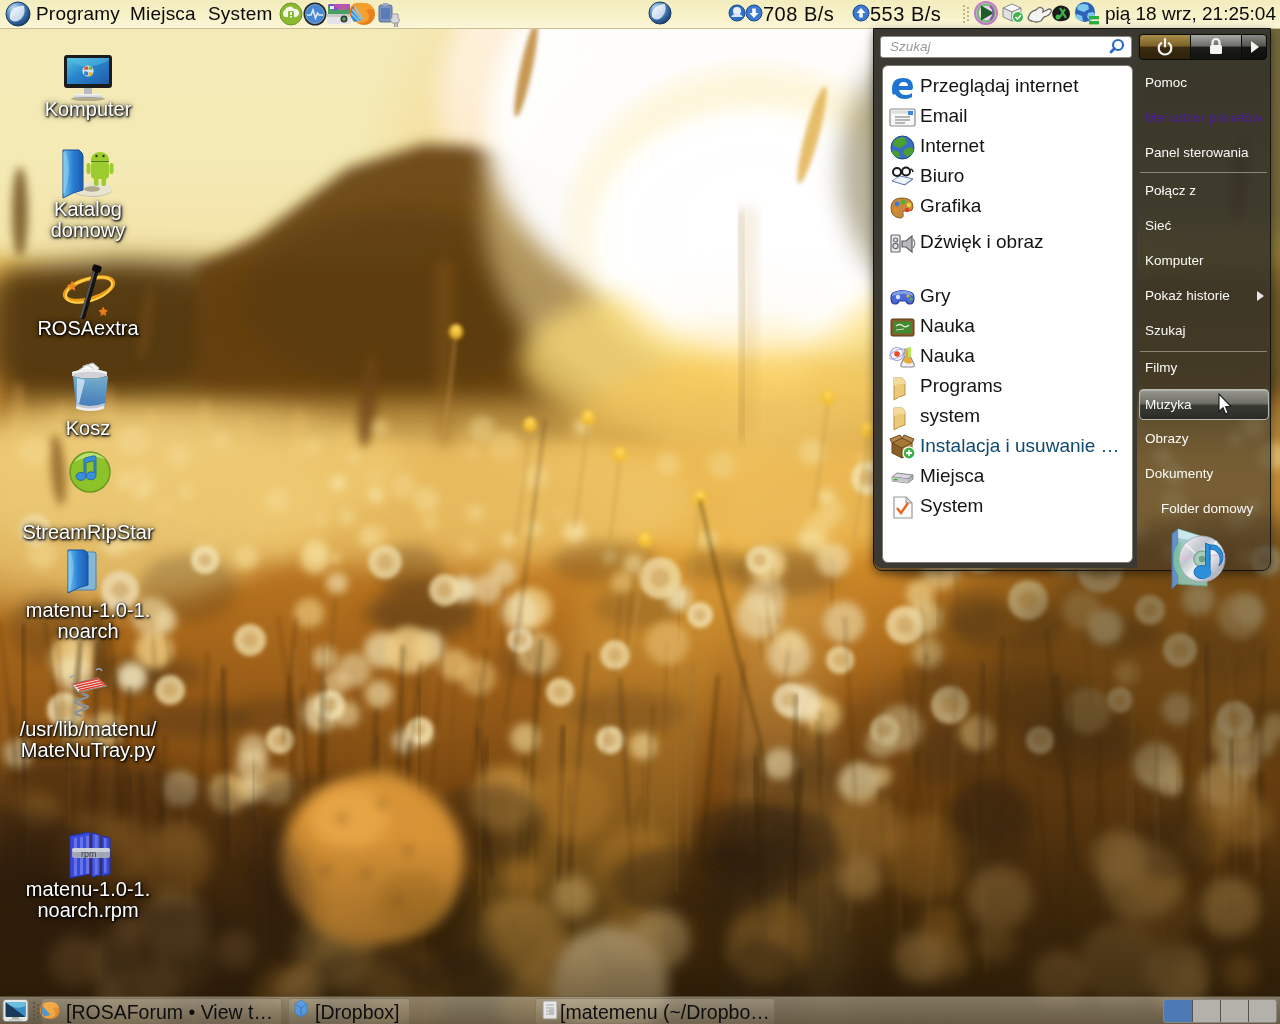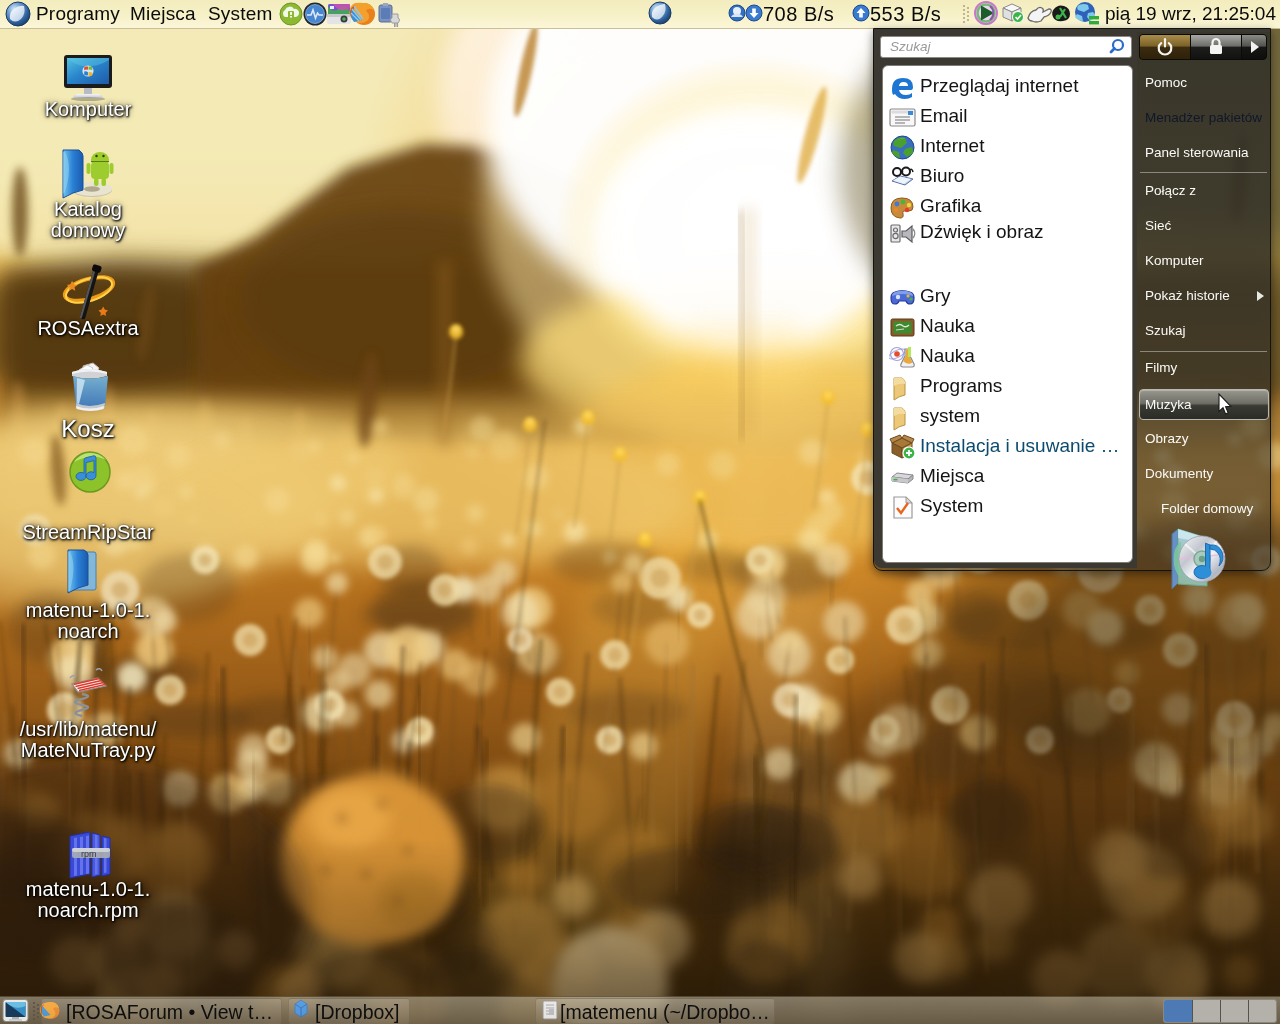--- a/index.html
+++ b/index.html
@@ -892,21 +892,21 @@
         <path d="M 1079 5 q 5 -2 9 0 l 1 4 l -5 3 l -6 -2 q -2 -3 1 -5 z M 1088 13 l 5 -1 q 3 3 1 6 l -4 3 l -3 -4 z M 1077 14 l 5 2 l 1 5 q -5 0 -8 -4 z" fill="#7ec8ea"></path>
         <rect x="1089" y="16" width="10" height="3.4" fill="#2fae3e"></rect>
         <rect x="1089" y="21" width="10" height="3.4" fill="#2fae3e"></rect>
       </g>
 </svg>
 <div class="abs" style="left:36px;top:3px;font-size:19px;color:#0a0a0a;letter-spacing:0.2px;">Programy</div>
 <div class="abs" style="left:130px;top:3px;font-size:19px;color:#0a0a0a;letter-spacing:0.2px;">Miejsca</div>
 <div class="abs" style="left:208px;top:3px;font-size:19px;color:#0a0a0a;letter-spacing:0.2px;">System</div>
 <div class="abs" style="left:763px;top:2.5px;font-size:20px;letter-spacing:0.5px;color:#0a0a0a;">708 B/s</div>
 <div class="abs" style="left:870px;top:2.5px;font-size:20px;letter-spacing:0.5px;color:#0a0a0a;">553 B/s</div>
-<div class="abs" style="right:4px;top:3px;font-size:19px;color:#0a0a0a;">pią 19 wrz, 21:25:04</div>
+<div class="abs" style="right:4px;top:3px;font-size:19px;color:#0a0a0a;">pią 18 wrz, 21:25:04</div>
 </div>
 <svg class="abs" width="200" height="1000" style="left:0;top:0">
     <defs>
 <linearGradient id="scr" x1="0" y1="0" x2="1" y2="1">
         <stop offset="0" stop-color="#52c2e0"></stop>
         <stop offset="0.45" stop-color="#2a86cc"></stop>
         <stop offset="1" stop-color="#1f5aa8"></stop>
       </linearGradient>
 <linearGradient id="fold" x1="0" y1="0" x2="1" y2="0">
         <stop offset="0" stop-color="#6fc4ee"></stop>
@@ -996,21 +996,21 @@
 <path d="M 102 836 l 8 2 l 0 36 l -8 2 z" fill="#3a4ad8" stroke="#2230a8" stroke-width="1"></path>
 <path d="M 95 834.5 l 2.5 0.5 l 0 39 l -2.5 0.5 z M 104 838 l 2.5 0.5 l 0 34 l -2.5 0.5 z" fill="#6a78ec" opacity="0.9"></path>
 <rect x="72" y="848" width="38" height="10" rx="2" fill="#a8acb4" opacity="0.92"></rect>
 <rect x="72" y="848" width="38" height="4" rx="2" fill="#d0d4da" opacity="0.9"></rect>
 <text x="81" y="857" font-size="9" fill="#3a3a42" font-family="Liberation Sans">rpm</text>
 </g>
   </svg>
 <div class="abs" style="left:28px;top:99px;width:120px;font-size:20px;color:#ffffff;text-align:center;text-shadow:0 1px 3px rgba(0,0,0,0.95),0 0 6px rgba(0,0,0,0.7),1px 1px 2px rgba(0,0,0,0.9);line-height:21px;">Komputer</div>
 <div class="abs" style="left:28px;top:199px;width:120px;font-size:20px;color:#ffffff;text-align:center;text-shadow:0 1px 3px rgba(0,0,0,0.95),0 0 6px rgba(0,0,0,0.7),1px 1px 2px rgba(0,0,0,0.9);line-height:21px;">Katalog<br>domowy</div>
 <div class="abs" style="left:18px;top:318px;width:140px;font-size:20px;color:#ffffff;text-align:center;text-shadow:0 1px 3px rgba(0,0,0,0.95),0 0 6px rgba(0,0,0,0.7),1px 1px 2px rgba(0,0,0,0.9);line-height:21px;">ROSAextra</div>
-<div class="abs" style="left:38px;top:418px;width:100px;font-size:24px;color:#ffffff;text-align:center;text-shadow:0 1px 3px rgba(0,0,0,0.95),0 0 6px rgba(0,0,0,0.7),1px 1px 2px rgba(0,0,0,0.9);line-height:21px;">Kosz</div>
+<div class="abs" style="left:38px;top:418px;width:100px;font-size:20px;color:#ffffff;text-align:center;text-shadow:0 1px 3px rgba(0,0,0,0.95),0 0 6px rgba(0,0,0,0.7),1px 1px 2px rgba(0,0,0,0.9);line-height:21px;">Kosz</div>
 <div class="abs" style="left:8px;top:498px;width:160px;font-size:20px;color:#ffffff;text-align:center;text-shadow:0 1px 3px rgba(0,0,0,0.95),0 0 6px rgba(0,0,0,0.7),1px 1px 2px rgba(0,0,0,0.9);line-height:21px;margin-top:24px;">StreamRipStar</div>
 <div class="abs" style="left:13px;top:600px;width:150px;font-size:20px;color:#ffffff;text-align:center;text-shadow:0 1px 3px rgba(0,0,0,0.95),0 0 6px rgba(0,0,0,0.7),1px 1px 2px rgba(0,0,0,0.9);line-height:21px;">matenu-1.0-1.<br>noarch</div>
 <div class="abs" style="left:8px;top:719px;width:160px;font-size:20px;color:#ffffff;text-align:center;text-shadow:0 1px 3px rgba(0,0,0,0.95),0 0 6px rgba(0,0,0,0.7),1px 1px 2px rgba(0,0,0,0.9);line-height:21px;">/usr/lib/matenu/<br>MateNuTray.py</div>
 <div class="abs" style="left:13px;top:879px;width:150px;font-size:20px;color:#ffffff;text-align:center;text-shadow:0 1px 3px rgba(0,0,0,0.95),0 0 6px rgba(0,0,0,0.7),1px 1px 2px rgba(0,0,0,0.9);line-height:21px;">matenu-1.0-1.<br>noarch.rpm</div>
 <div class="abs" style="left:873px;top:28px;width:396px;height:541px;background:linear-gradient(180deg,rgba(42,42,38,0.8) 0%,rgba(48,46,40,0.74) 45%,rgba(54,48,38,0.62) 75%,rgba(58,50,40,0.52) 100%);border:1px solid #14140f;border-radius:0 0 9px 9px;box-shadow:0 3px 10px rgba(0,0,0,0.45);">
 <div class="abs" style="left:0;top:0;width:263px;height:539px;background:#3b3932;border-radius:0 0 0 8px;"></div>
 <div class="abs" style="left:0;top:0;width:396px;height:3px;background:#3b3932;"></div>
 
 <div class="abs" style="left:6px;top:7px;width:250px;height:20px;background:#ffffff;border:1px solid #8a8a82;border-radius:3px;">
 <div class="abs" style="left:9px;top:2px;font-size:13.5px;font-style:italic;color:#9a9a9a;">Szukaj</div>
@@ -1082,21 +1082,21 @@
         <svg width="27" height="27" style="position:absolute;left:0;top:1px" viewBox="0 0 27 27">
           <path d="M 13 4 q 11 0 11 9 q 0 4 -4 4 l -5 0 q -2 0 -1 3 q 1 4 -3 4 q -9 -1 -9 -10 q 0 -10 11 -10 z" fill="#c88a3a" stroke="#8a5a1e" stroke-width="1"></path>
           <circle cx="8" cy="10" r="2.4" fill="#3a7ad8"></circle>
           <circle cx="14" cy="8" r="2.4" fill="#4ab43a"></circle>
           <circle cx="20" cy="11" r="2.2" fill="#e8d83a"></circle>
           <circle cx="18" cy="16" r="2.2" fill="#e83a2a"></circle>
           <circle cx="7" cy="16" r="2" fill="#e88a2a"></circle>
         </svg>
         <div style="position:absolute;left:31px;top:2px;font-size:19px;color:#141414;white-space:nowrap;">Grafika</div>
       </div>
-      <div class="abs" style="left:6px;top:153px;width:240px;height:30px;">
+      <div class="abs" style="left:6px;top:163px;width:240px;height:30px;">
         <svg width="27" height="27" style="position:absolute;left:0;top:1px" viewBox="0 0 27 27">
           <rect x="2" y="5" width="9" height="17" rx="1" fill="#e8e8ea" stroke="#6a6a6e" stroke-width="1.2"></rect>
           <circle cx="6.5" cy="10" r="2" fill="none" stroke="#6a6a6e" stroke-width="1.2"></circle>
           <circle cx="6.5" cy="16" r="2.6" fill="none" stroke="#6a6a6e" stroke-width="1.2"></circle>
           <path d="M 13 11 l 4 0 l 6 -5 l 0 16 l -6 -5 l -4 0 z" fill="#b8b8bc" stroke="#5a5a5e" stroke-width="1.2"></path>
           <path d="M 24 9 a 7 7 0 0 1 0 9" stroke="#8a8a8e" stroke-width="1.5" fill="none"></path>
         </svg>
         <div style="position:absolute;left:31px;top:2px;font-size:19px;color:#141414;white-space:nowrap;">Dźwięk i obraz</div>
       </div>
       <div class="abs" style="left:6px;top:217px;width:240px;height:30px;">
@@ -1171,21 +1171,21 @@
         </svg>
         <div style="position:absolute;left:31px;top:2px;font-size:19px;color:#141414;white-space:nowrap;">System</div>
       </div>
     </div>
   </div>
 <div class="abs" style="left:873px;top:28px;width:396px;height:568px;pointer-events:none;">
     <div class="abs" style="left:267px;top:143.5px;width:127px;height:1px;background:rgba(200,200,195,0.55);"></div>
     <div class="abs" style="left:267px;top:322.5px;width:127px;height:1px;background:rgba(200,200,195,0.55);"></div>
     <div class="abs" style="left:266px;top:361px;width:128px;height:29px;border:1px solid #b8b8b2;border-radius:4px;background:linear-gradient(180deg,#98988f 0%,#6e6e66 46%,#3a3a34 54%,#2c2c27 100%);box-shadow:inset 0 1px 1px rgba(255,255,255,0.3);"></div>
     <div class="abs" style="left:272px;top:47px;font-size:13.5px;color:#fafaf7;white-space:nowrap;">Pomoc</div>
-    <div class="abs" style="left:272px;top:82px;font-size:13.5px;color:#0f172a;white-space:nowrap;">Menadżer pakietów</div>
+    <div class="abs" style="left:272px;top:82px;font-size:13.5px;color:#4c1d95;white-space:nowrap;">Menadżer pakietów</div>
     <div class="abs" style="left:272px;top:117px;font-size:13.5px;color:#fafaf7;white-space:nowrap;">Panel sterowania</div>
     <div class="abs" style="left:272px;top:155px;font-size:13.5px;color:#fafaf7;white-space:nowrap;">Połącz z</div>
     <div class="abs" style="left:272px;top:190px;font-size:13.5px;color:#fafaf7;white-space:nowrap;">Sieć</div>
     <div class="abs" style="left:272px;top:225px;font-size:13.5px;color:#fafaf7;white-space:nowrap;">Komputer</div>
     <div class="abs" style="left:272px;top:260px;font-size:13.5px;color:#fafaf7;white-space:nowrap;">Pokaż historie</div>
     <div class="abs" style="left:272px;top:295px;font-size:13.5px;color:#fafaf7;white-space:nowrap;">Szukaj</div>
     <div class="abs" style="left:272px;top:332px;font-size:13.5px;color:#fafaf7;white-space:nowrap;">Filmy</div>
     <div class="abs" style="left:272px;top:369px;font-size:13.5px;color:#fafaf7;white-space:nowrap;">Muzyka</div>
     <div class="abs" style="left:272px;top:403px;font-size:13.5px;color:#fafaf7;white-space:nowrap;">Obrazy</div>
     <div class="abs" style="left:272px;top:438px;font-size:13.5px;color:#fafaf7;white-space:nowrap;">Dokumenty</div>

